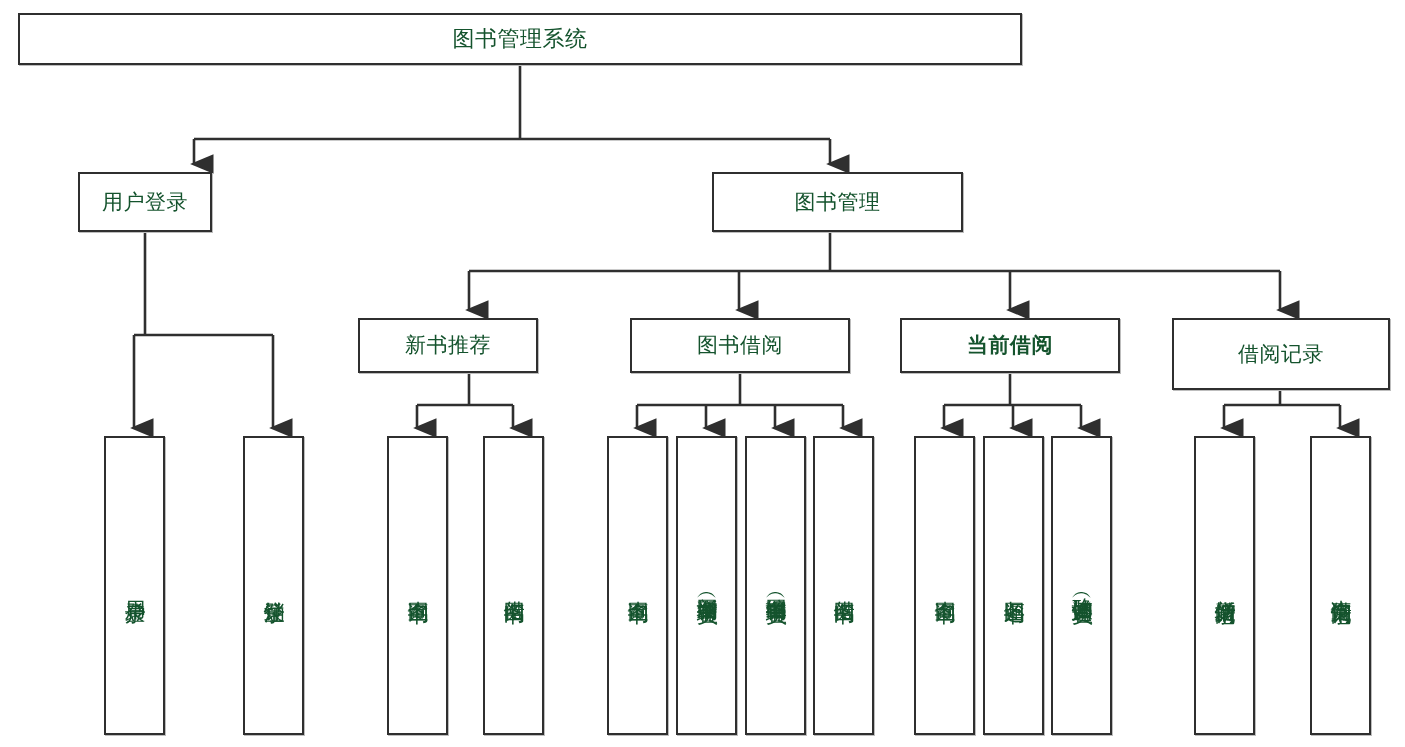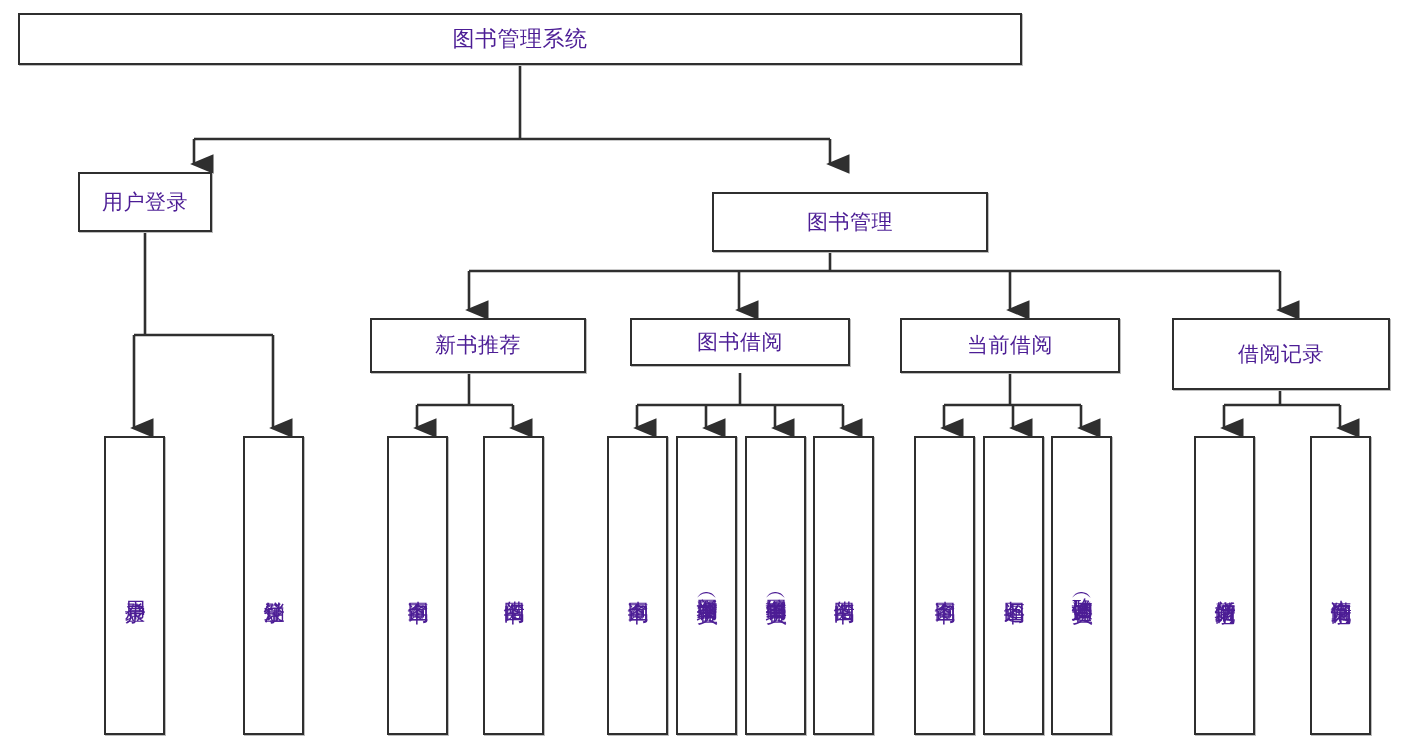--- a/index.html
+++ b/index.html
@@ -26,21 +26,21 @@
     pointer-events: none;
   }
   .node {
     position: absolute;
     box-sizing: border-box;
     border: 2px solid #2f2f2f;
     background: #ffffff;
     display: flex;
     align-items: center;
     justify-content: center;
-    color: #4c1d95;
+    color: #14532d;
     box-shadow: 1px 1px 0 #bdbdbd;
   }
   .node .label {
     display: block;
     text-align: center;
     line-height: 1.18;
     letter-spacing: 0.5px;
   }
   .node.h .label {
     font-size: 21px;
@@ -125,31 +125,31 @@
     </g>
   </svg>
 
   <div class="node root h" style="left:18px; top:13px; width:1004px; height:52px;">
     <span class="label">图书管理系统</span>
   </div>
 
   <div class="node h" style="left:78px; top:172px; width:134px; height:60px;">
     <span class="label">用户登录</span>
   </div>
-  <div class="node h" style="left:712px; top:172px; width:276px; height:60px;margin-top:20px;">
+  <div class="node h" style="left:712px; top:172px; width:251px; height:60px;">
     <span class="label">图书管理</span>
   </div>
 
-  <div class="node h" style="left:370px; top:318px; width:216px; height:55px;">
+  <div class="node h" style="left:358px; top:318px; width:180px; height:55px;">
     <span class="label">新书推荐</span>
   </div>
-  <div class="node h" style="left:630px; top:318px; width:220px; height:48px;">
+  <div class="node h" style="left:630px; top:318px; width:220px; height:55px;">
     <span class="label">图书借阅</span>
   </div>
-  <div class="node h" style="left:900px; top:318px; width:220px; height:55px;">
+  <div class="node h" style="left:900px; top:318px; width:220px; height:55px;font-weight:bold;">
     <span class="label">当前借阅</span>
   </div>
   <div class="node h" style="left:1172px; top:318px; width:218px; height:72px;">
     <span class="label">借阅记录</span>
   </div>
 
   <div class="node v" style="left:104px; top:436px; width:61px; height:299px;">
     <span class="label">用户登录</span>
   </div>
   <div class="node v" style="left:243px; top:436px; width:61px; height:299px;">

